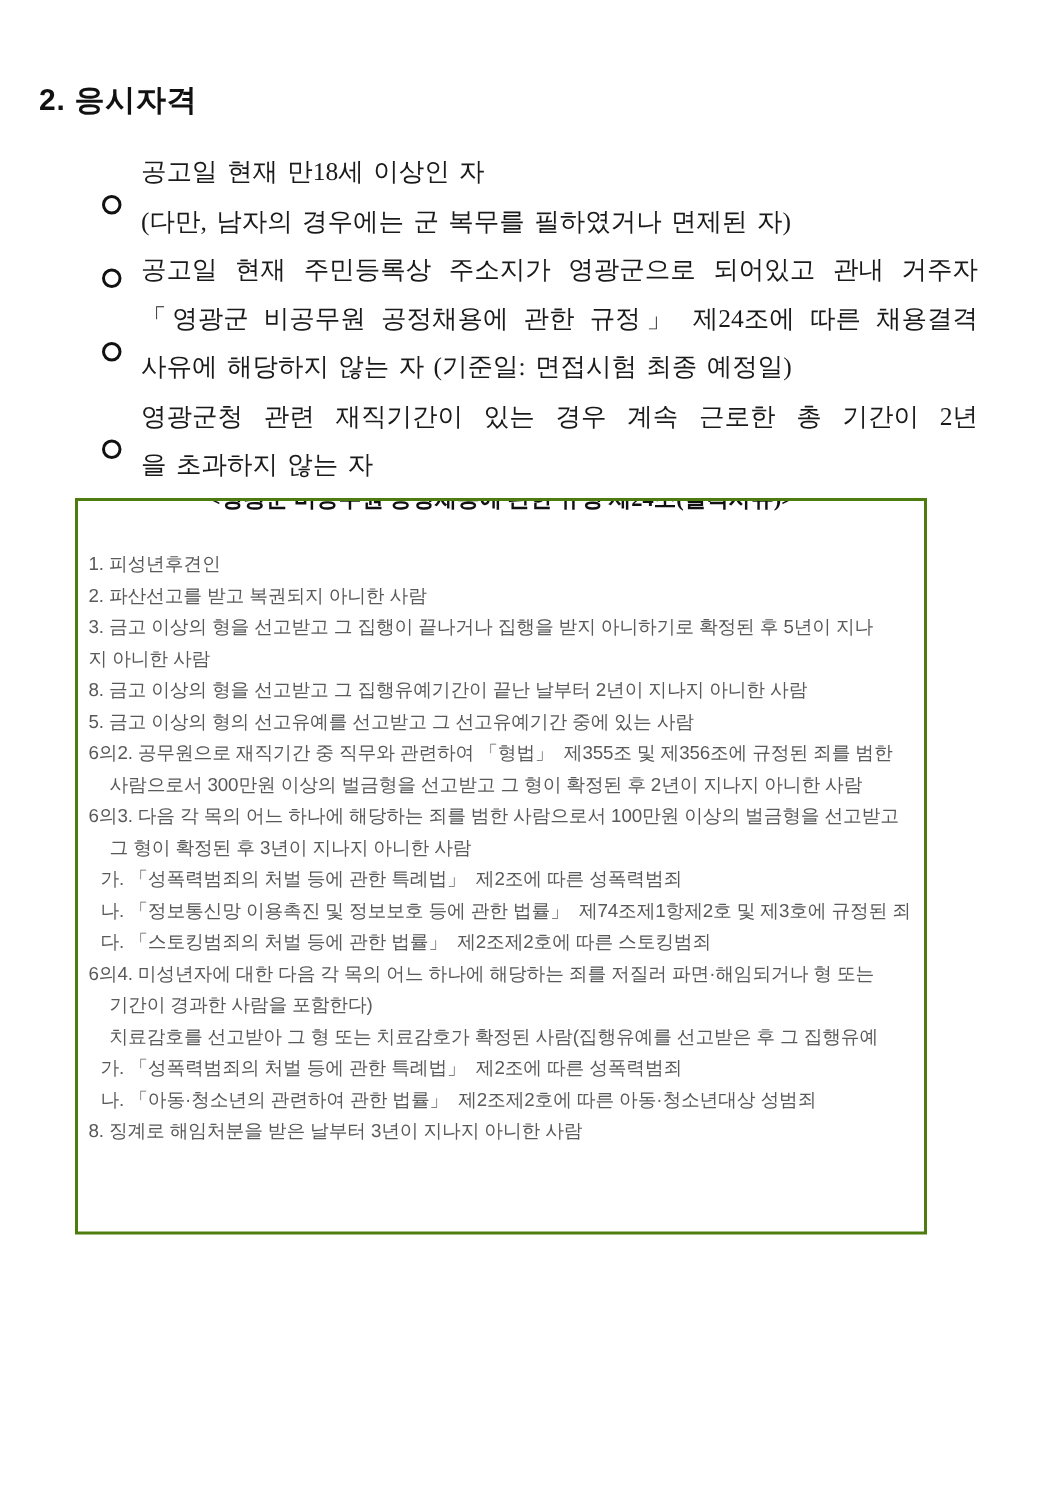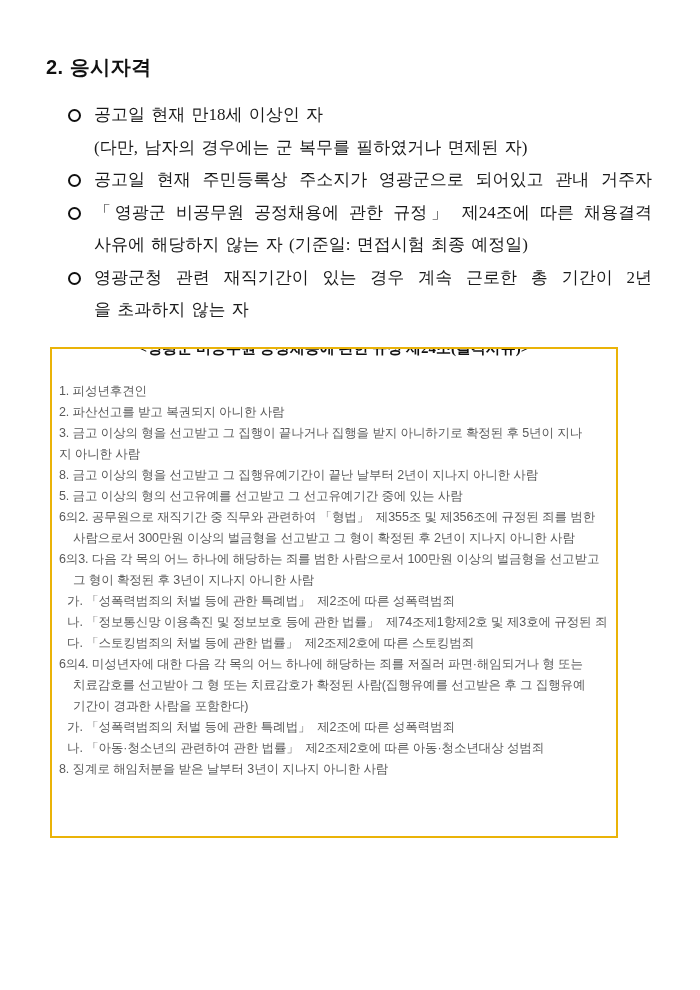--- a/index.html
+++ b/index.html
@@ -12,36 +12,36 @@
     font-family: "Liberation Serif", "DejaVu Serif", serif;
     color: #1a1a1a;
   }
   .page {
     width: 700px;
     height: 990px;
     padding-top: 55px;
     background: #ffffff;
   }
   .section-heading {
-    margin-left: 46px;
+    margin-left: 26px;
     font-family: "Liberation Sans", "DejaVu Sans", sans-serif;
     font-weight: bold;
     font-size: 20px;
     line-height: 24px;
     letter-spacing: 0.5px;
     color: #111111;
   }
   .bullet-list {
     margin: 20px 48px 0 66px;
     font-size: 17px;
     word-spacing: 2px;
   }
   .bullet-item {
     display: flex;
-    align-items: flex-start;
+    align-items: center;
   }
   .bullet-ring {
     flex: none;
     width: 13px;
     height: 13px;
     border: 2px solid #111111;
     border-radius: 50%;
     margin: 10px 13px 0 2px;
     background: #ffffff;
   }
@@ -50,24 +50,24 @@
     line-height: 32.5px;
     white-space: normal;
     word-break: keep-all;
   }
   .b-line.fill {
     text-align: justify;
     text-align-last: justify;
   }
   .reg-box {
     position: relative;
-    margin: 20px 0 0 50px;
+    margin: 5px 0 0 50px;
     width: 568px;
     height: 491px;
-    border: 2px solid #eab308;
+    border: 2px solid #4d7c0f;
     padding: 32px 6px 0 7px;
     overflow: hidden;
     background: #ffffff;
   }
   .reg-box-title {
     position: absolute;
     top: -11px;
     left: 50%;
     transform: translateX(-50%);
     background: #ffffff;
@@ -142,20 +142,20 @@
     <div class="box-line">8. 금고 이상의 형을 선고받고 그 집행유예기간이 끝난 날부터 2년이 지나지 아니한 사람</div>
     <div class="box-line">5. 금고 이상의 형의 선고유예를 선고받고 그 선고유예기간 중에 있는 사람</div>
     <div class="box-line">6의2. 공무원으로 재직기간 중 직무와 관련하여 「형법」  제355조 및 제356조에 규정된 죄를 범한</div>
     <div class="box-line ind2">사람으로서 300만원 이상의 벌금형을 선고받고 그 형이 확정된 후 2년이 지나지 아니한 사람</div>
     <div class="box-line">6의3. 다음 각 목의 어느 하나에 해당하는 죄를 범한 사람으로서 100만원 이상의 벌금형을 선고받고</div>
     <div class="box-line ind2">그 형이 확정된 후 3년이 지나지 아니한 사람</div>
     <div class="box-line ind1">가. 「성폭력범죄의 처벌 등에 관한 특례법」  제2조에 따른 성폭력범죄</div>
     <div class="box-line ind1">나. 「정보통신망 이용촉진 및 정보보호 등에 관한 법률」  제74조제1항제2호 및 제3호에 규정된 죄</div>
     <div class="box-line ind1">다. 「스토킹범죄의 처벌 등에 관한 법률」  제2조제2호에 따른 스토킹범죄</div>
     <div class="box-line">6의4. 미성년자에 대한 다음 각 목의 어느 하나에 해당하는 죄를 저질러 파면·해임되거나 형 또는</div>
+    <div class="box-line ind2">기간이 경과한 사람을 포함한다)</div>
     <div class="box-line ind2">치료감호를 선고받아 그 형 또는 치료감호가 확정된 사람(집행유예를 선고받은 후 그 집행유예</div>
-    <div class="box-line ind2">기간이 경과한 사람을 포함한다)</div>
     <div class="box-line ind1">가. 「성폭력범죄의 처벌 등에 관한 특례법」  제2조에 따른 성폭력범죄</div>
     <div class="box-line ind1">나. 「아동·청소년의 관련하여 관한 법률」  제2조제2호에 따른 아동·청소년대상 성범죄</div>
     <div class="box-line">8. 징계로 해임처분을 받은 날부터 3년이 지나지 아니한 사람</div>
   </div>
 
 </div>
 
 </body></html>

